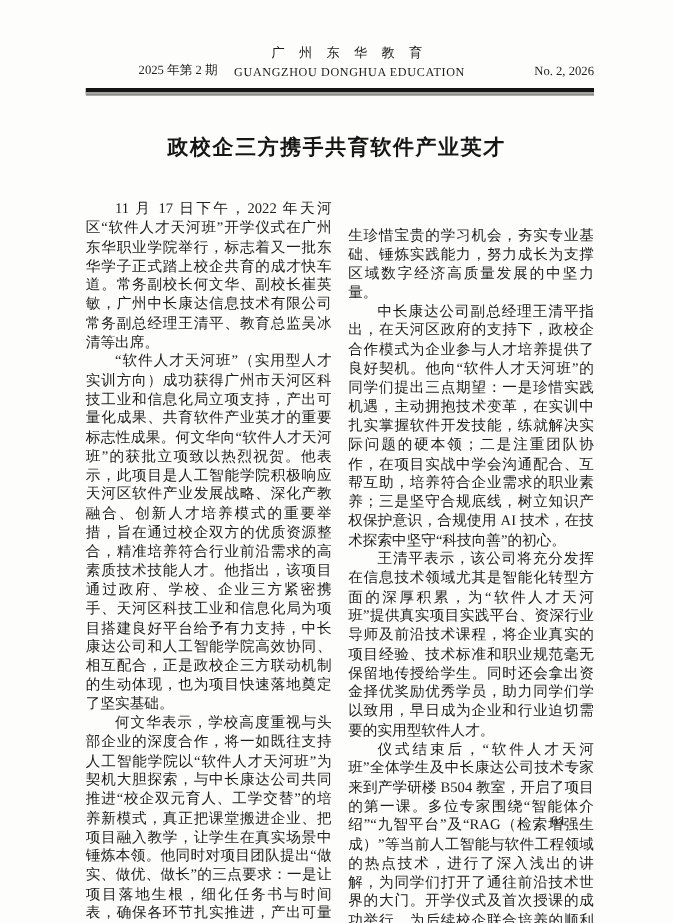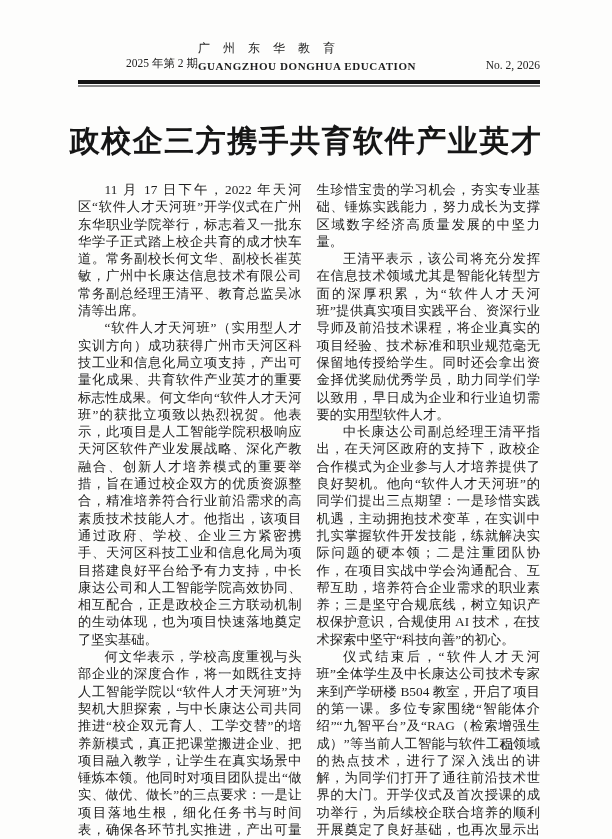--- a/index.html
+++ b/index.html
@@ -21,30 +21,30 @@
     display: flex;
     justify-content: space-between;
     align-items: flex-end;
   }
   .issue-left, .issue-right {
     font-size: 11.5px;
     white-space: nowrap;
     padding-bottom: 1px;
     margin-left: 48px;
   }
-  .masthead-center { flex: 1; text-align: left; }
+  .masthead-center { flex: 1; text-align: center; }
   .journal-cn {
     font-size: 12px;
     letter-spacing: 5px;
     margin-bottom: 3px;
     white-space: nowrap;
   }
   .journal-en {
     font-size: 11px;
-    font-weight: 700;
+    font-weight: 400;
     letter-spacing: 0.6px;
     white-space: nowrap;
   }
   .rule {
     position: absolute;
     left: 78px;
     top: 80px;
     width: 462px;
     height: 4px;
     background: #141414;
@@ -53,40 +53,40 @@
   }
   .title {
     position: absolute;
     left: 0;
     right: 0;
     top: 121px;
     margin: 0;
     text-align: center;
     font-family: "Liberation Sans", "DejaVu Sans", sans-serif;
     font-weight: 700;
-    font-size: 30px;
+    font-size: 19px;
     letter-spacing: 1.5px;
     color: #161616;
   }
   .columns {
     position: absolute;
     left: 78px;
     top: 181px;
     width: 462px;
     display: flex;
     gap: 15px;
   }
   .col {
     width: 225px;
     font-size: 13.3px;
     line-height: 17.3px;
     text-align: justify;
   }
   .col p { margin: 0; text-indent: 2em; }
-  .col p.no-indent { text-indent: 0; }
+  .col p.no-indent { text-indent: 0; margin-top: 24px; }
   .page-number {
     position: absolute;
     left: 501px;
     top: 739px;
     font-size: 12.5px;
     letter-spacing: 1px;
   }
 </style>
 </head>
 <body>
@@ -107,22 +107,22 @@
   <h1 class="title">政校企三方携手共育软件产业英才</h1>
 
   <div class="columns">
     <div class="col">
       <p>11 月 17 日下午，2022 年天河区“软件人才天河班”开学仪式在广州东华职业学院举行，标志着又一批东华学子正式踏上校企共育的成才快车道。常务副校长何文华、副校长崔英敏，广州中长康达信息技术有限公司常务副总经理王清平、教育总监吴冰清等出席。</p>
       <p>“软件人才天河班”（实用型人才实训方向）成功获得广州市天河区科技工业和信息化局立项支持，产出可量化成果、共育软件产业英才的重要标志性成果。何文华向“软件人才天河班”的获批立项致以热烈祝贺。他表示，此项目是人工智能学院积极响应天河区软件产业发展战略、深化产教融合、创新人才培养模式的重要举措，旨在通过校企双方的优质资源整合，精准培养符合行业前沿需求的高素质技术技能人才。他指出，该项目通过政府、学校、企业三方紧密携手、天河区科技工业和信息化局为项目搭建良好平台给予有力支持，中长康达公司和人工智能学院高效协同、相互配合，正是政校企三方联动机制的生动体现，也为项目快速落地奠定了坚实基础。</p>
       <p>何文华表示，学校高度重视与头部企业的深度合作，将一如既往支持人工智能学院以“软件人才天河班”为契机大胆探索，与中长康达公司共同推进“校企双元育人、工学交替”的培养新模式，真正把课堂搬进企业、把项目融入教学，让学生在真实场景中锤炼本领。他同时对项目团队提出“做实、做优、做长”的三点要求：一是让项目落地生根，细化任务书与时间表，确保各环节扎实推进，产出可量化成果；二是追求卓越品质，在课程体系、技术标准上形成具有示范效应的“东华经验”；三是构建长效机制，用好政府资源、服务政府项目，争取长远支持，实现持续发展。他勉励全体新</p>
     </div>
     <div class="col">
       <p class="no-indent">生珍惜宝贵的学习机会，夯实专业基础、锤炼实践能力，努力成长为支撑区域数字经济高质量发展的中坚力量。</p>
+      <p>中长康达公司副总经理王清平指出，在天河区政府的支持下，政校企合作模式为企业参与人才培养提供了良好契机。他向“软件人才天河班”的同学们提出三点期望：一是珍惜实践机遇，主动拥抱技术变革，在实训中扎实掌握软件开发技能，练就解决实际问题的硬本领；二是注重团队协作，在项目实战中学会沟通配合、互帮互助，培养符合企业需求的职业素养；三是坚守合规底线，树立知识产权保护意识，合规使用 AI 技术，在技术探索中坚守“科技向善”的初心。</p>
       <p>王清平表示，该公司将充分发挥在信息技术领域尤其是智能化转型方面的深厚积累，为“软件人才天河班”提供真实项目实践平台、资深行业导师及前沿技术课程，将企业真实的项目经验、技术标准和职业规范毫无保留地传授给学生。同时还会拿出资金择优奖励优秀学员，助力同学们学以致用，早日成为企业和行业迫切需要的实用型软件人才。</p>
-      <p>中长康达公司副总经理王清平指出，在天河区政府的支持下，政校企合作模式为企业参与人才培养提供了良好契机。他向“软件人才天河班”的同学们提出三点期望：一是珍惜实践机遇，主动拥抱技术变革，在实训中扎实掌握软件开发技能，练就解决实际问题的硬本领；二是注重团队协作，在项目实战中学会沟通配合、互帮互助，培养符合企业需求的职业素养；三是坚守合规底线，树立知识产权保护意识，合规使用 AI 技术，在技术探索中坚守“科技向善”的初心。</p>
       <p>仪式结束后，“软件人才天河班”全体学生及中长康达公司技术专家来到产学研楼 B504 教室，开启了项目的第一课。多位专家围绕“智能体介绍”“九智平台”及“RAG（检索增强生成）”等当前人工智能与软件工程领域的热点技术，进行了深入浅出的讲解，为同学们打开了通往前沿技术世界的大门。开学仪式及首次授课的成功举行，为后续校企联合培养的顺利开展奠定了良好基础，也再次显示出广州东华职业学院在应用型人才培养道路上迈出的又一坚实步伐。</p>
 
     </div>
   </div>
 
   <div class="page-number">61</div>
 
 </div>
 
 </body></html>

